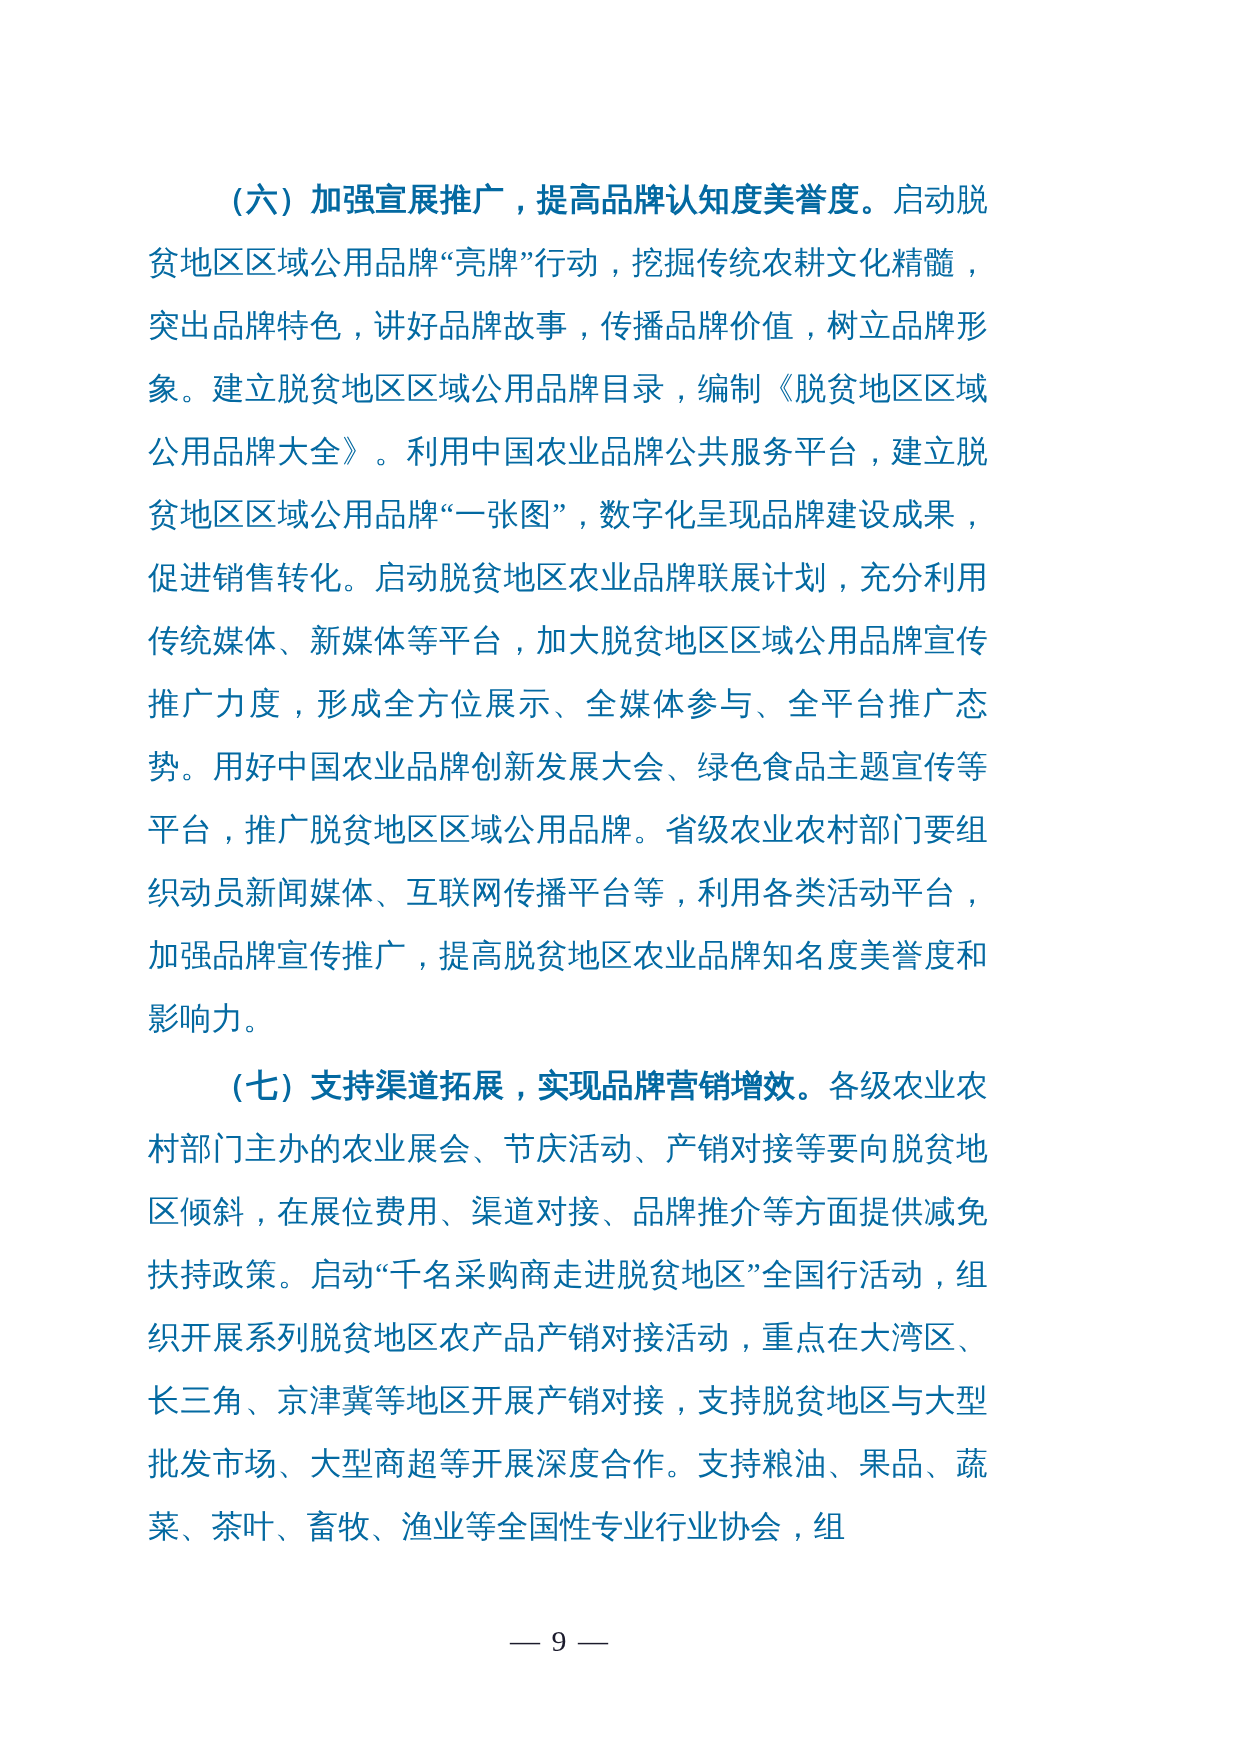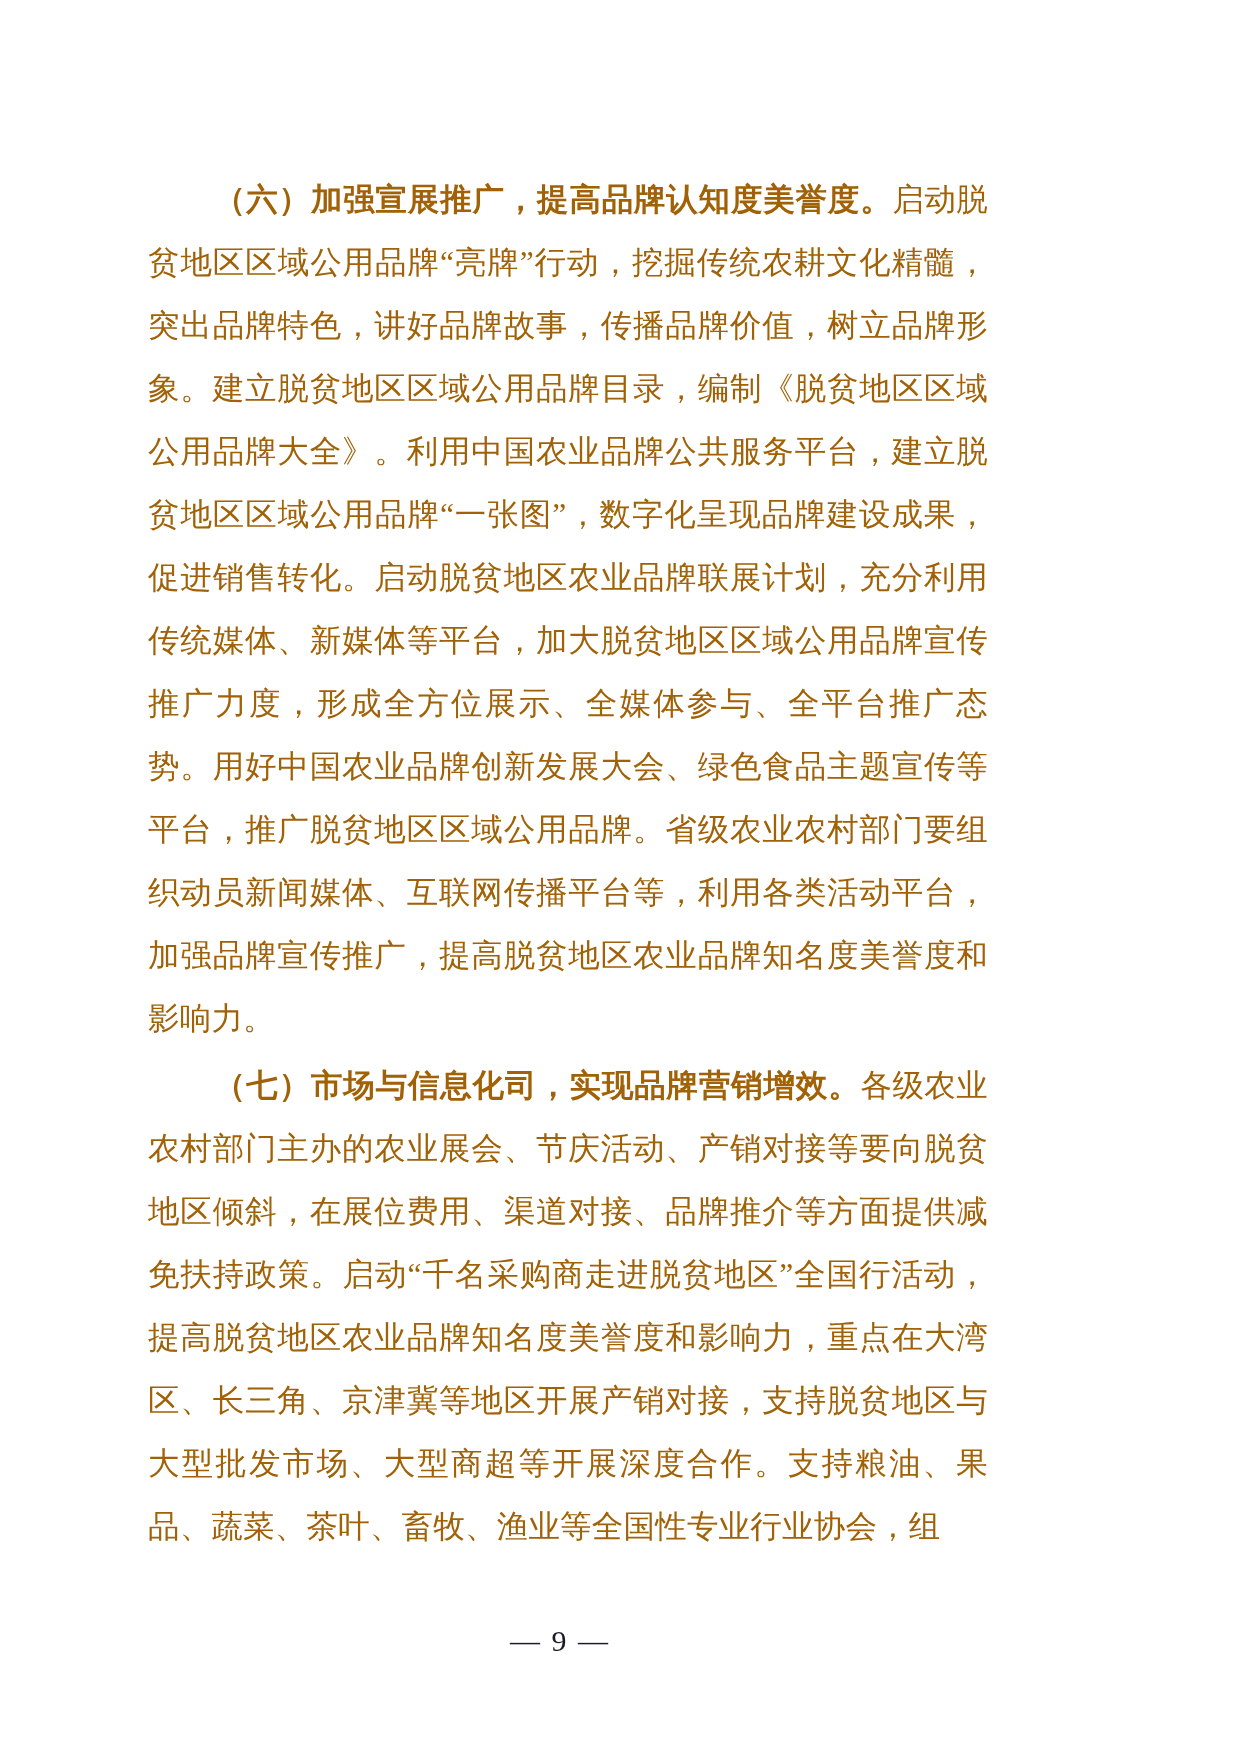--- a/index.html
+++ b/index.html
@@ -23,21 +23,21 @@
     top: 168px;
     width: 840px;
   }
   .para {
     margin: 0 0 4px 0;
     font-size: 31.5px;
     line-height: 63px;
     text-align: justify;
     text-justify: inter-ideograph;
     letter-spacing: 0.2px;
-    color: #a16207;
+    color: #0369a1;
     font-weight: 500;
   }
   .para.indent {
     text-indent: 66px;
   }
   .lead {
     font-weight: 700;
     letter-spacing: 0.6px;
   }
   .page-number {
@@ -57,19 +57,19 @@
 </head>
 <body>
 
 <div class="page">
 
   <div class="content">
 
     <p class="para indent"><span class="lead">（六）加强宣展推广，提高品牌认知度美誉度。</span><span>启动脱贫地区区域公用品牌“亮牌”行动，挖掘传统农耕文化精髓，突出品牌特色，讲好品牌故事，传播品牌价值，树立品牌形象。建立脱贫地区区域公用品牌目录，编制《脱贫地区区域公用品牌大全》。利用中国农业品牌公共服务平台，建立脱贫地区区域公用品牌“一张图”，数字化呈现品牌建设成果，促进销售转化。启动脱贫地区农业品牌联展计划，充分利用传统媒体、新媒体等平台，加大脱贫地区区域公用品牌宣传推广力度，形成全方位展示、全媒体参与、全平台推广态势。用好中国农业品牌创新发展大会、绿色食品主题宣传等平台，推广脱贫地区区域公用品牌。省级农业农村部门要组织动员新闻媒体、互联网传播平台等，利用各类活动平台，加强品牌宣传推广，提高脱贫地区农业品牌知名度美誉度和影响力。</span></p>
 
 
-    <p class="para indent"><span class="lead">（七）市场与信息化司，实现品牌营销增效。</span><span>各级农业农村部门主办的农业展会、节庆活动、产销对接等要向脱贫地区倾斜，在展位费用、渠道对接、品牌推介等方面提供减免扶持政策。启动“千名采购商走进脱贫地区”全国行活动，提高脱贫地区农业品牌知名度美誉度和影响力，重点在大湾区、长三角、京津冀等地区开展产销对接，支持脱贫地区与大型批发市场、大型商超等开展深度合作。支持粮油、果品、蔬菜、茶叶、畜牧、渔业等全国性专业行业协会，组</span></p>
+    <p class="para indent"><span class="lead">（七）支持渠道拓展，实现品牌营销增效。</span><span>各级农业农村部门主办的农业展会、节庆活动、产销对接等要向脱贫地区倾斜，在展位费用、渠道对接、品牌推介等方面提供减免扶持政策。启动“千名采购商走进脱贫地区”全国行活动，组织开展系列脱贫地区农产品产销对接活动，重点在大湾区、长三角、京津冀等地区开展产销对接，支持脱贫地区与大型批发市场、大型商超等开展深度合作。支持粮油、果品、蔬菜、茶叶、畜牧、渔业等全国性专业行业协会，组</span></p>
 
   </div>
 
   <div class="page-number">— 9 —</div>
 
 </div>
 
 </body></html>

